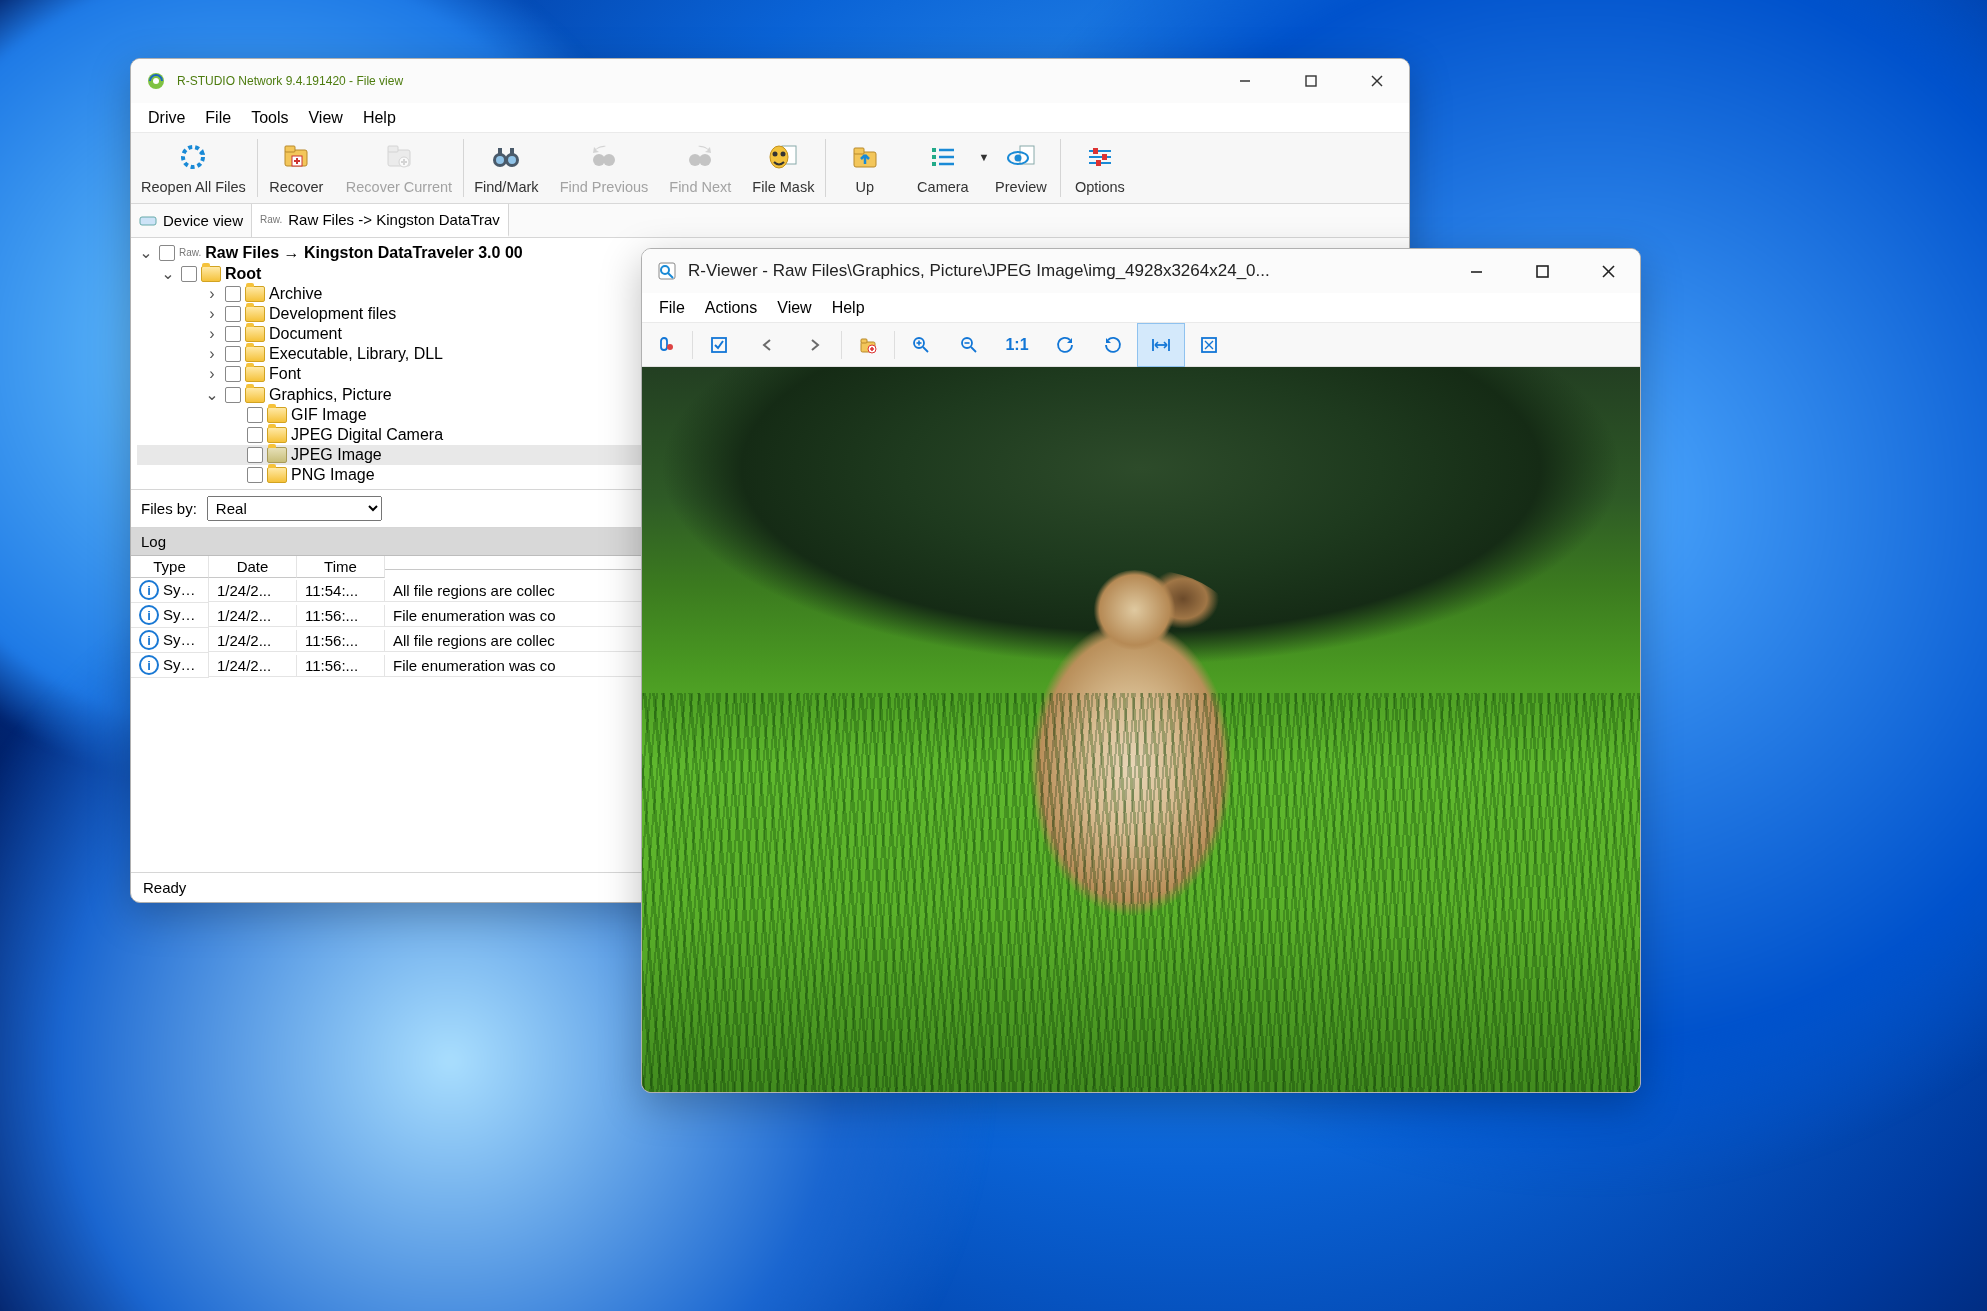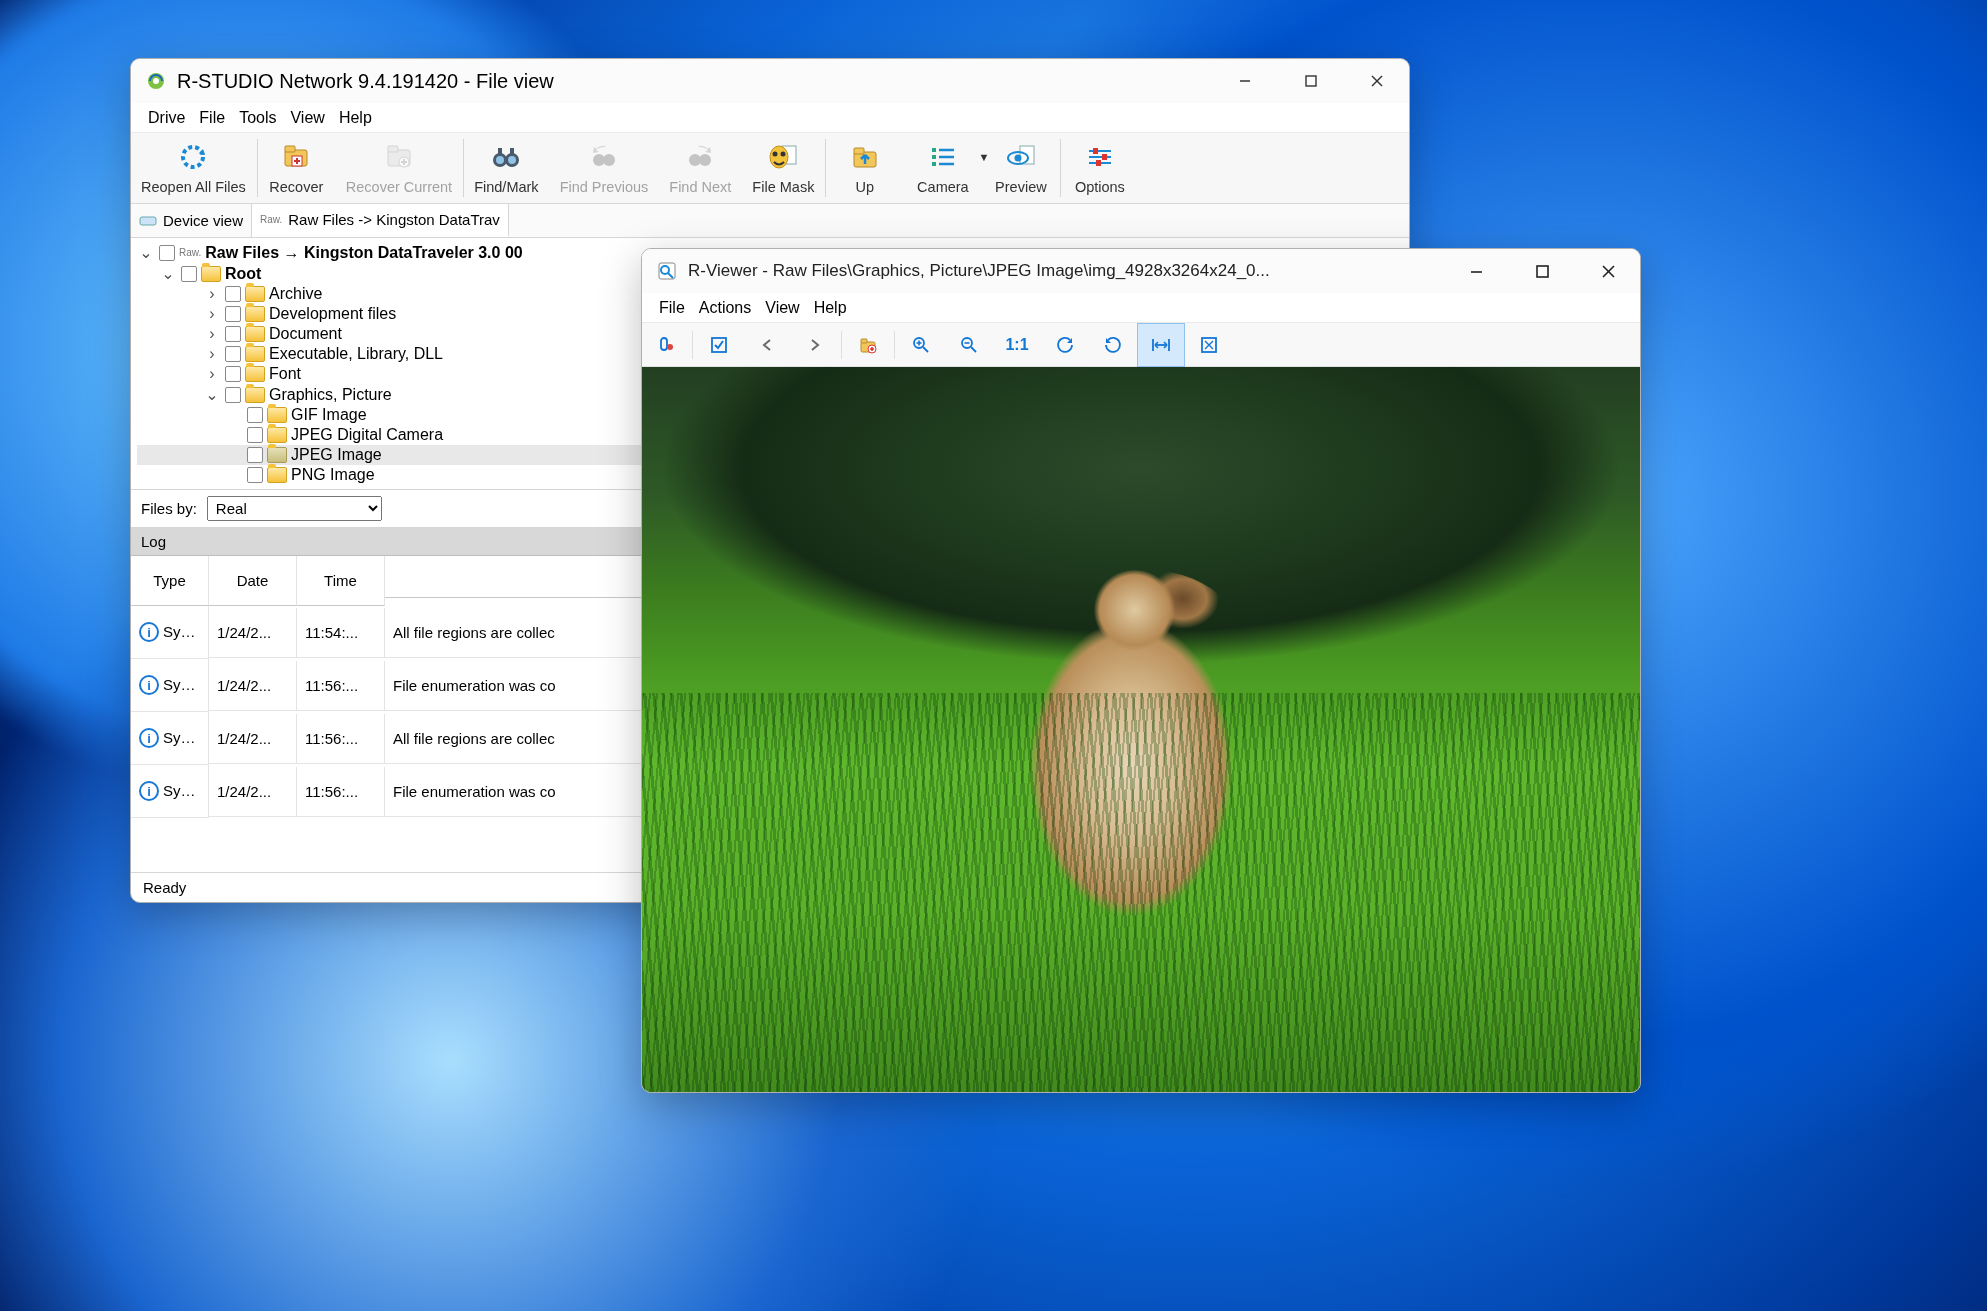--- a/index.html
+++ b/index.html
@@ -23,24 +23,24 @@
   border-radius: 10px;
   box-shadow: 0 12px 40px rgba(0,0,0,.25);
   display: flex; flex-direction: column;
   overflow: hidden;
 }
 .win1 { left: 130px; top: 58px; width: 1280px; height: 845px; z-index: 1; }
 .win2 { left: 641px; top: 248px; width: 1000px; height: 845px; z-index: 2; }
 
 .titlebar { height: 44px; display:flex; align-items:center; padding:0 4px 0 14px; gap:10px; background:#fbfbfb; }
 .titlebar .icon-slot { width:22px; height:22px; display:flex; align-items:center; justify-content:center; }
-.titlebar .title { flex:1; color:#000000; font-size:20px; white-space:nowrap; overflow:hidden; text-overflow:ellipsis; }
+.titlebar .title { flex:1; color:#4d7c0f; font-size:12px; white-space:nowrap; overflow:hidden; text-overflow:ellipsis; }
 .titlebar .winbtn { width:56px; height:40px; display:flex; align-items:center; justify-content:center; color:#3a3a3a; }
 
-.menubar { height:30px; display:flex; align-items:center; gap:0; padding:0 10px; font-size:16px; background:#fff; border-bottom:1px solid #eaeaea;}
+.menubar { height:30px; display:flex; align-items:center; gap:6px; padding:0 10px; font-size:16px; background:#fff; border-bottom:1px solid #eaeaea;}
 .menubar span { padding:2px 7px; }
 
 .toolbar { display:flex; align-items:stretch; background:#f7f7f7; border-bottom:1px solid #d8d8d8; }
 .tbtn { display:flex; flex-direction:column; align-items:center; justify-content:flex-end; padding:6px 10px 8px; min-width:78px; gap:4px; font-size:14.5px; color:#333; border-right:1px solid transparent; }
 .tbtn .ico { width:36px; height:36px; display:flex; align-items:center; justify-content:center; }
 .tbtn.disabled { color:#a3a3a3; }
 .tbsep { width:1px; background:#d5d5d5; margin:6px 0; }
 
 .tabs { display:flex; align-items:center; background:#fafafa; border-bottom:1px solid #d6d6d6; height:34px; }
 .tab { display:flex; align-items:center; gap:6px; padding:0 8px; height:100%; font-size:15px; border-right:1px solid #d6d6d6; }
@@ -56,21 +56,21 @@
 .trow.selected { background:#e8e8e8; }
 .indent0{padding-left:0} .indent1{padding-left:22px} .indent3{padding-left:66px} .indent4{padding-left:88px}
 
 .sortbar { display:flex; align-items:center; gap:10px; padding:6px 10px; border-top:1px solid #d6d6d6; border-bottom:1px solid #d6d6d6; font-size:15px;}
 .sortbar select { font-size:15px; padding:2px 4px; width:175px; }
 
 .paneltitle { font-size:15px; padding:5px 10px; background:#d8d8d8; border-bottom:1px solid #bdbdbd; }
 
 .logwrap { flex:1; display:flex; flex-direction:column; min-height:0; }
 .loghead, .logrow { display:flex; align-items:center; }
-.logcol { padding:16px 8px; border-right:1px solid #e4e4e4; border-bottom:1px solid #e4e4e4; overflow:hidden; white-space:nowrap; text-overflow:ellipsis; font-size:15px; }
+.logcol { padding:2px 8px; border-right:1px solid #e4e4e4; border-bottom:1px solid #e4e4e4; overflow:hidden; white-space:nowrap; text-overflow:ellipsis; font-size:15px; }
 .loghead .logcol { background:#fff; font-weight:400; text-align:center; border-bottom:1px solid #c8c8c8; }
 .c1{width:78px} .c2{width:88px} .c3{width:88px} .c4{flex:1}
 .iinfo { width:20px; height:20px; border-radius:50%; border:2px solid #1978d4; display:inline-flex; align-items:center; justify-content:center; font-weight:bold; color:#1978d4; font-size:13px; margin-right:4px; }
 
 .statusbar { height:30px; border-top:1px solid #d6d6d6; display:flex; align-items:center; font-size:15px; }
 .statusbar .sc { padding:0 12px; border-right:1px solid #d6d6d6; height:100%; display:flex; align-items:center; }
 .statusbar .sc.grow{ flex:1; }
 
 
 .viewbar { display:flex; align-items:center; background:#f8f8f8; border-bottom:1px solid #e2e2e2; height:44px; }

